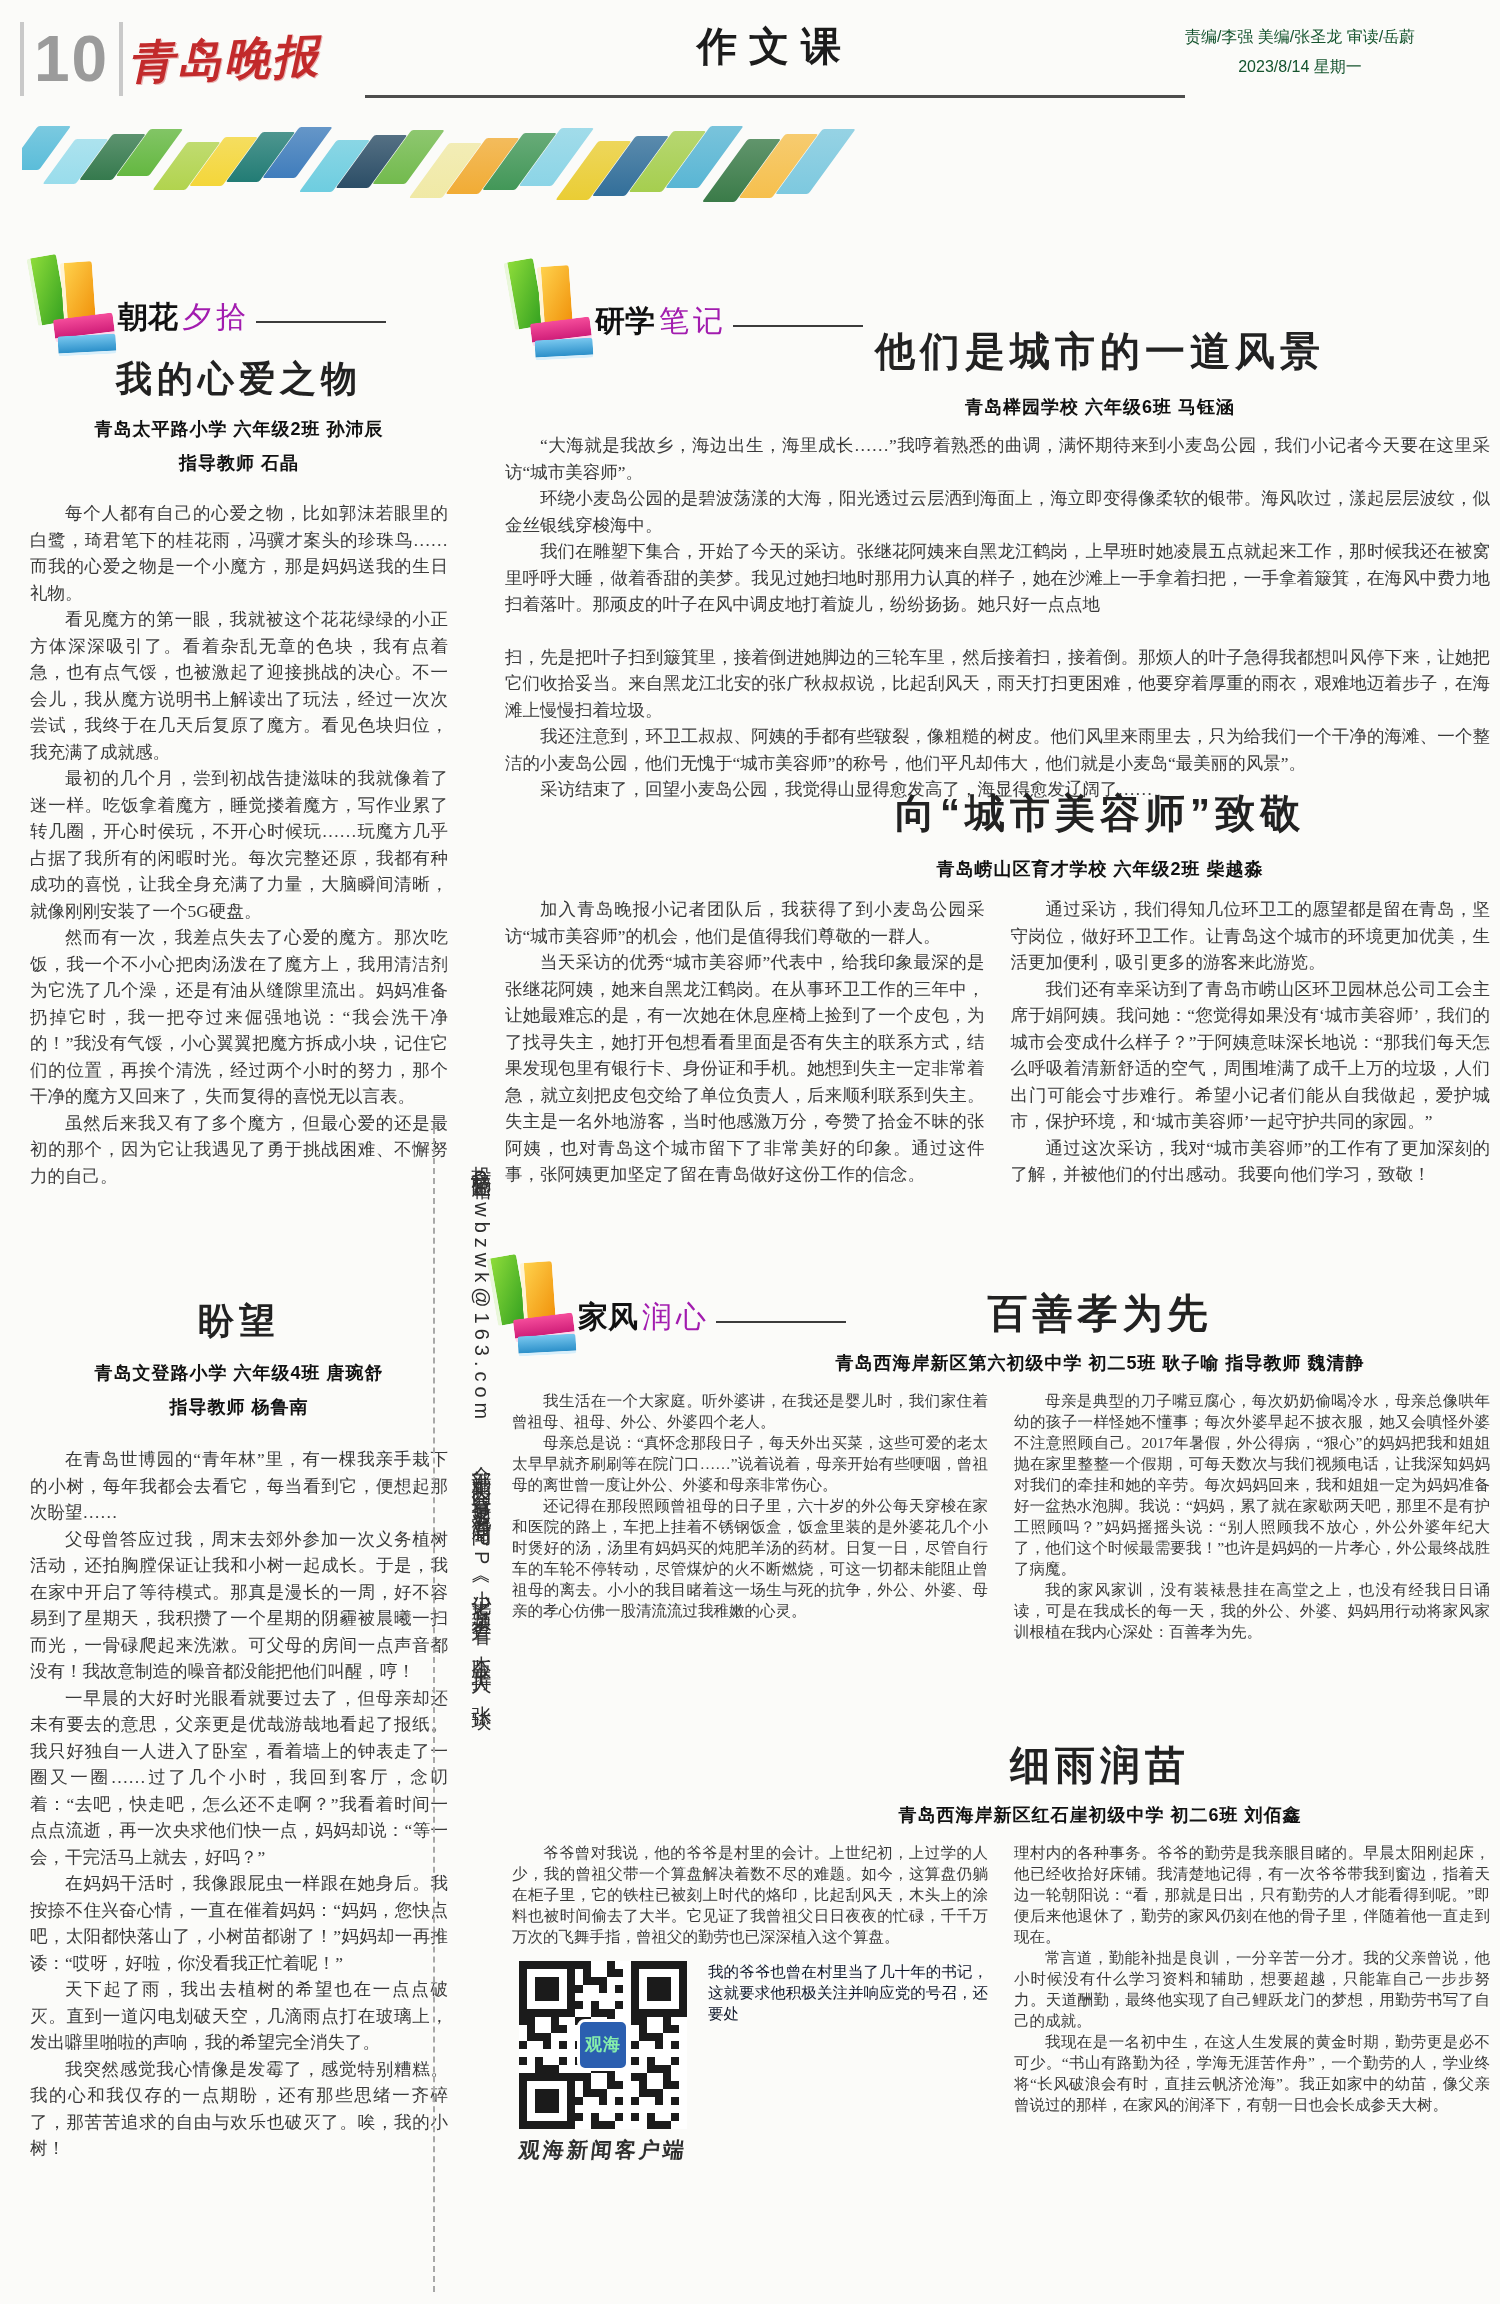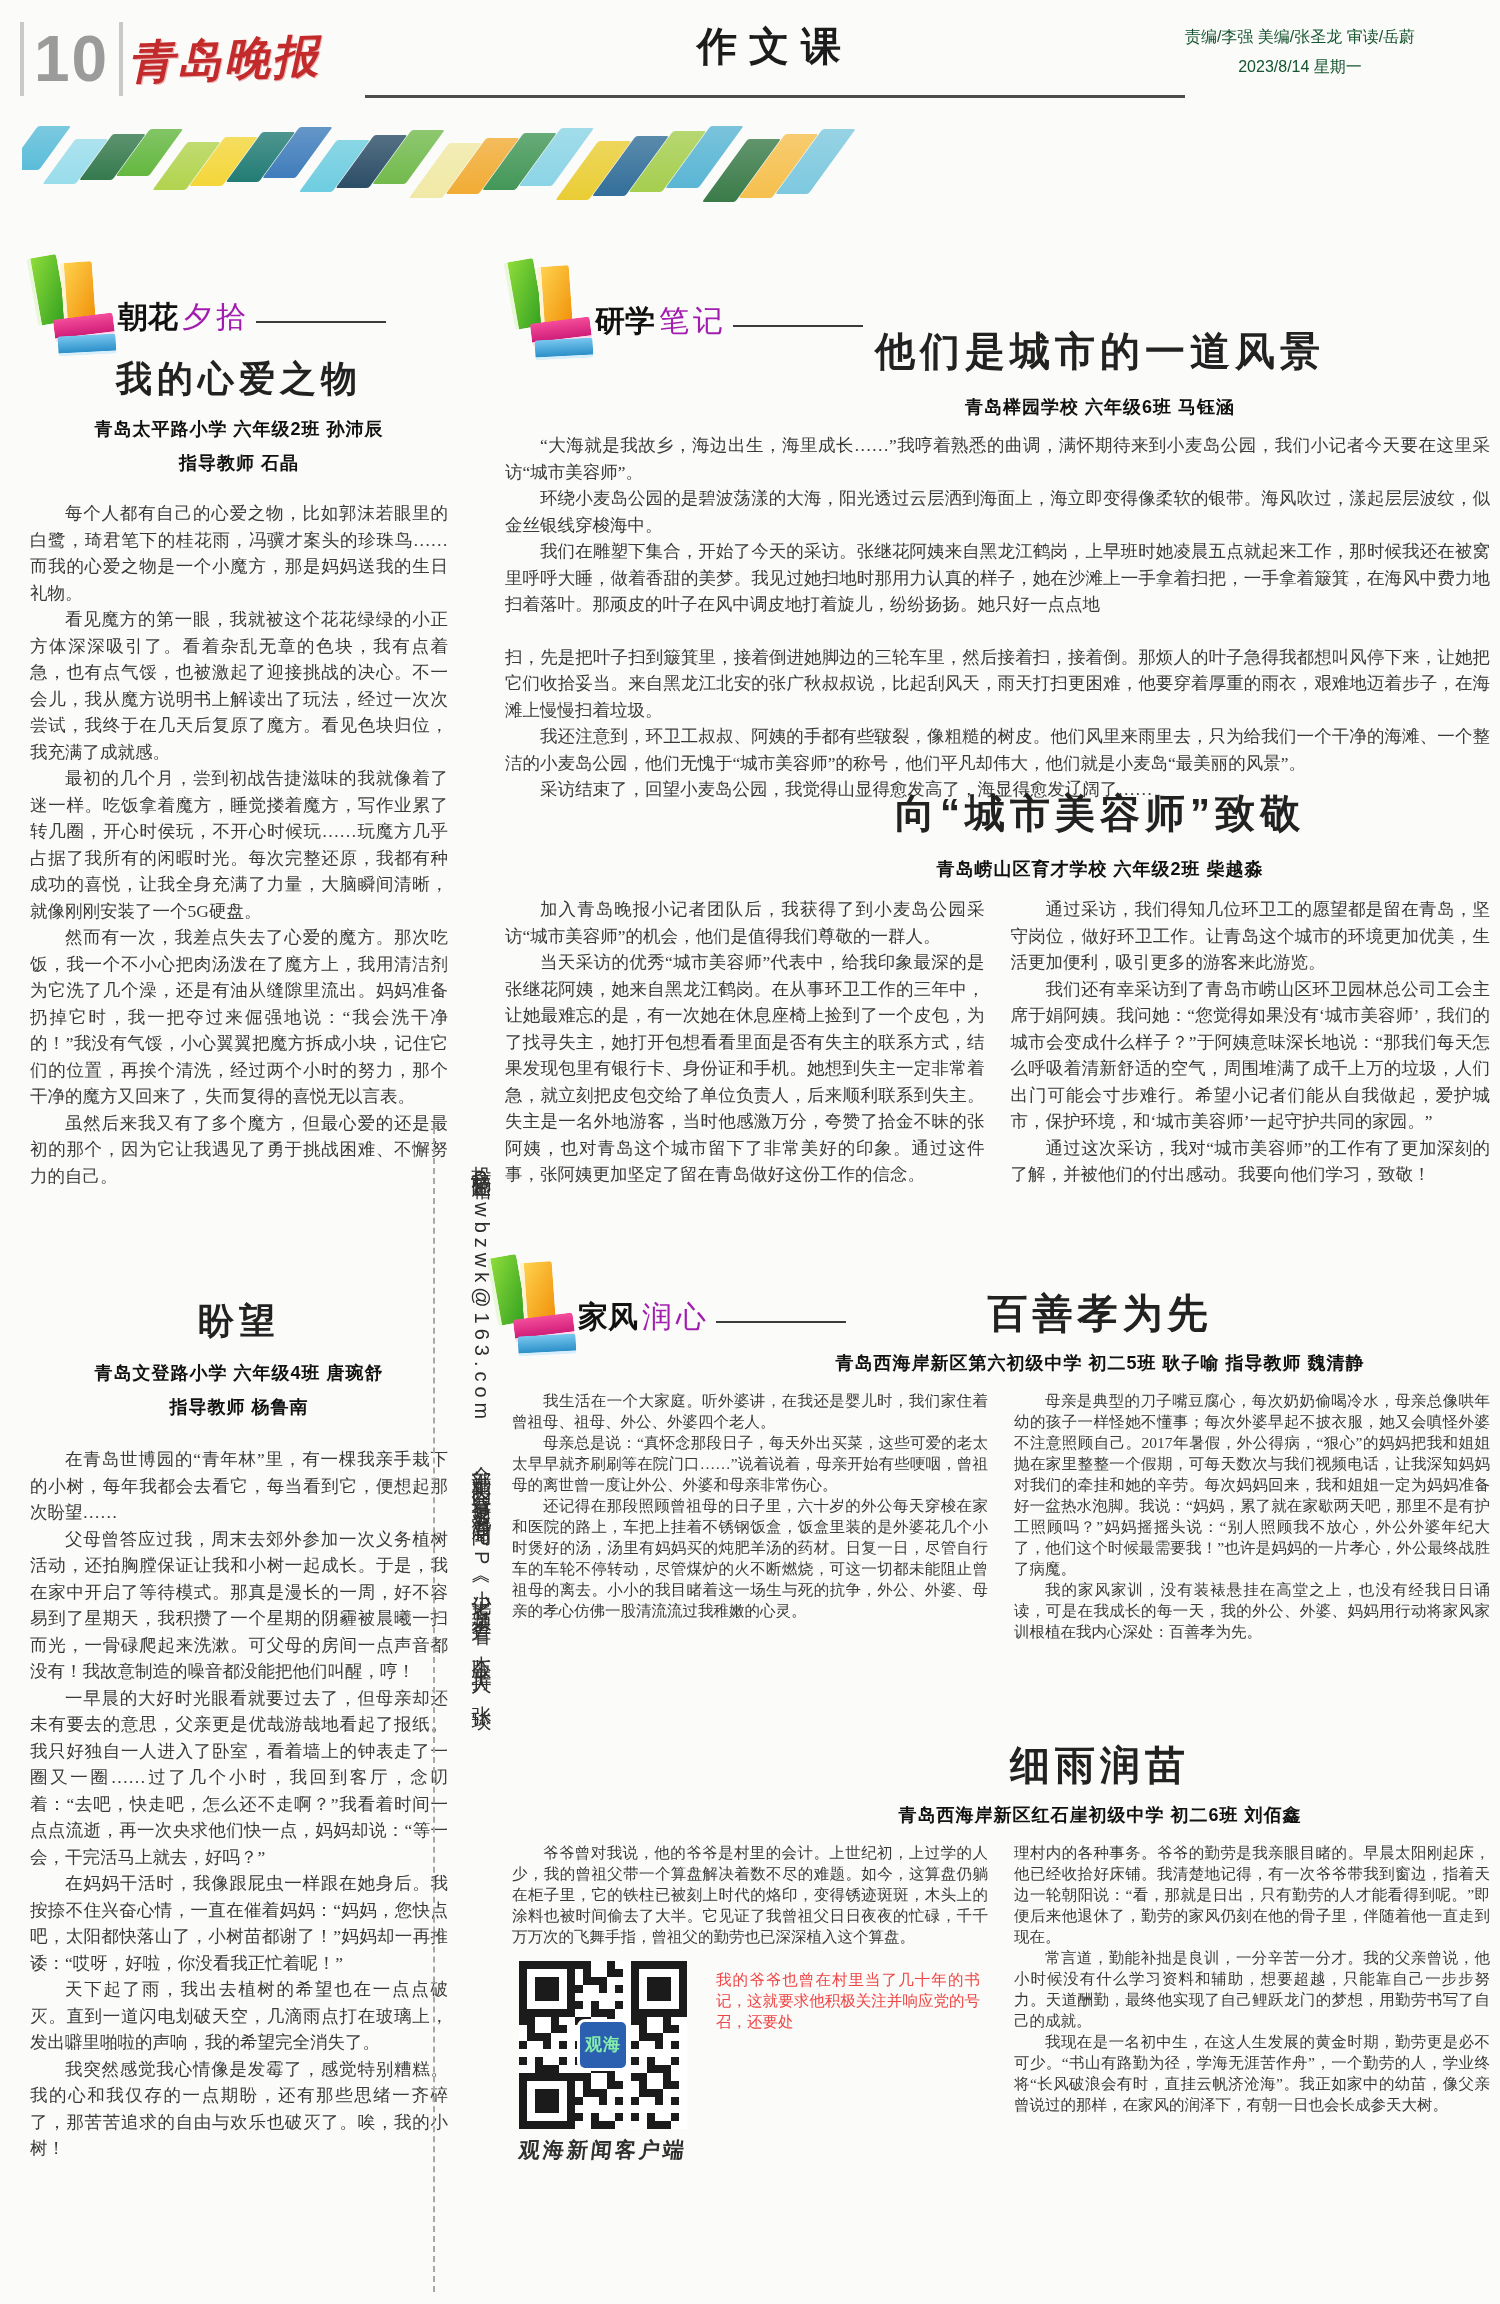--- a/index.html
+++ b/index.html
@@ -181,21 +181,21 @@
       <p>母亲是典型的刀子嘴豆腐心，每次奶奶偷喝冷水，母亲总像哄年幼的孩子一样怪她不懂事；每次外婆早起不披衣服，她又会嗔怪外婆不注意照顾自己。2017年暑假，外公得病，“狠心”的妈妈把我和姐姐抛在家里整整一个假期，可每天数次与我们视频电话，让我深知妈妈对我们的牵挂和她的辛劳。每次妈妈回来，我和姐姐一定为妈妈准备好一盆热水泡脚。我说：“妈妈，累了就在家歇两天吧，那里不是有护工照顾吗？”妈妈摇摇头说：“别人照顾我不放心，外公外婆年纪大了，他们这个时候最需要我！”也许是妈妈的一片孝心，外公最终战胜了病魔。</p>
       <p>我的家风家训，没有装裱悬挂在高堂之上，也没有经我日日诵读，可是在我成长的每一天，我的外公、外婆、妈妈用行动将家风家训根植在我内心深处：百善孝为先。</p>
     </div>
 </div>
 
 <div class="abs art-title" style="left:705px;top:1742px;width:790px;">细雨润苗</div>
 <div class="abs byline" style="left:705px;top:1804px;width:790px;">青岛西海岸新区红石崖初级中学 初二6班 刘佰鑫</div>
 <div class="abs cols" style="left:512px;top:1842px;width:978px;">
   <div class="col">
     <div class="body sbody">
-        <p>爷爷曾对我说，他的爷爷是村里的会计。上世纪初，上过学的人少，我的曾祖父带一个算盘解决着数不尽的难题。如今，这算盘仍躺在柜子里，它的铁柱已被刻上时代的烙印，变得锈迹斑斑，木头上的涂料也被时间偷去了大半。它见证了我曾祖父日日夜夜的忙碌，千千万万次的飞舞手指，曾祖父的勤劳也已深深植入这个算盘。</p>
+        <p>爷爷曾对我说，他的爷爷是村里的会计。上世纪初，上过学的人少，我的曾祖父带一个算盘解决着数不尽的难题。如今，这算盘仍躺在柜子里，它的铁柱已被刻上时代的烙印，比起刮风天，木头上的涂料也被时间偷去了大半。它见证了我曾祖父日日夜夜的忙碌，千千万万次的飞舞手指，曾祖父的勤劳也已深深植入这个算盘。</p>
       </div>
     <div class="qr-row">
       <div class="qr-wrap">
         <div class="qr-grid">
           <div class="qr-logo">观海</div>
         <i class="on"></i>
             <i class="on"></i>
             <i class="on"></i>
             <i class="on"></i>
             <i class="on"></i>
@@ -631,21 +631,21 @@
             <i></i>
             <i></i>
             <i class="on"></i>
             <i class="on"></i>
             <i class="on"></i>
             <i></i>
             <i></i>
           </div>
         <div class="qr-cap">观海新闻客户端</div>
       </div>
-      <p class="cont" style="font:15.5px/21px 'Liberation Serif',serif;text-align:justify;color:#ef4444;margin:8px;">我的爷爷也曾在村里当了几十年的书记，这就要求他积极关注并响应党的号召，还要处</p>
+      <p class="cont" style="font:15.5px/21px 'Liberation Serif',serif;text-align:justify;color:#0f172a;margin:0;">我的爷爷也曾在村里当了几十年的书记，这就要求他积极关注并响应党的号召，还要处</p>
     </div>
   </div>
   <div class="col body sbody">
       <p class="cont">理村内的各种事务。爷爷的勤劳是我亲眼目睹的。早晨太阳刚起床，他已经收拾好床铺。我清楚地记得，有一次爷爷带我到窗边，指着天边一轮朝阳说：“看，那就是日出，只有勤劳的人才能看得到呢。”即便后来他退休了，勤劳的家风仍刻在他的骨子里，伴随着他一直走到现在。</p>
       <p>常言道，勤能补拙是良训，一分辛苦一分才。我的父亲曾说，他小时候没有什么学习资料和辅助，想要超越，只能靠自己一步步努力。天道酬勤，最终他实现了自己鲤跃龙门的梦想，用勤劳书写了自己的成就。</p>
       <p>我现在是一名初中生，在这人生发展的黄金时期，勤劳更是必不可少。“书山有路勤为径，学海无涯苦作舟”，一个勤劳的人，学业终将“长风破浪会有时，直挂云帆济沧海”。我正如家中的幼苗，像父亲曾说过的那样，在家风的润泽下，有朝一日也会长成参天大树。</p>
     </div>
 </div>
 
 </body></html>

